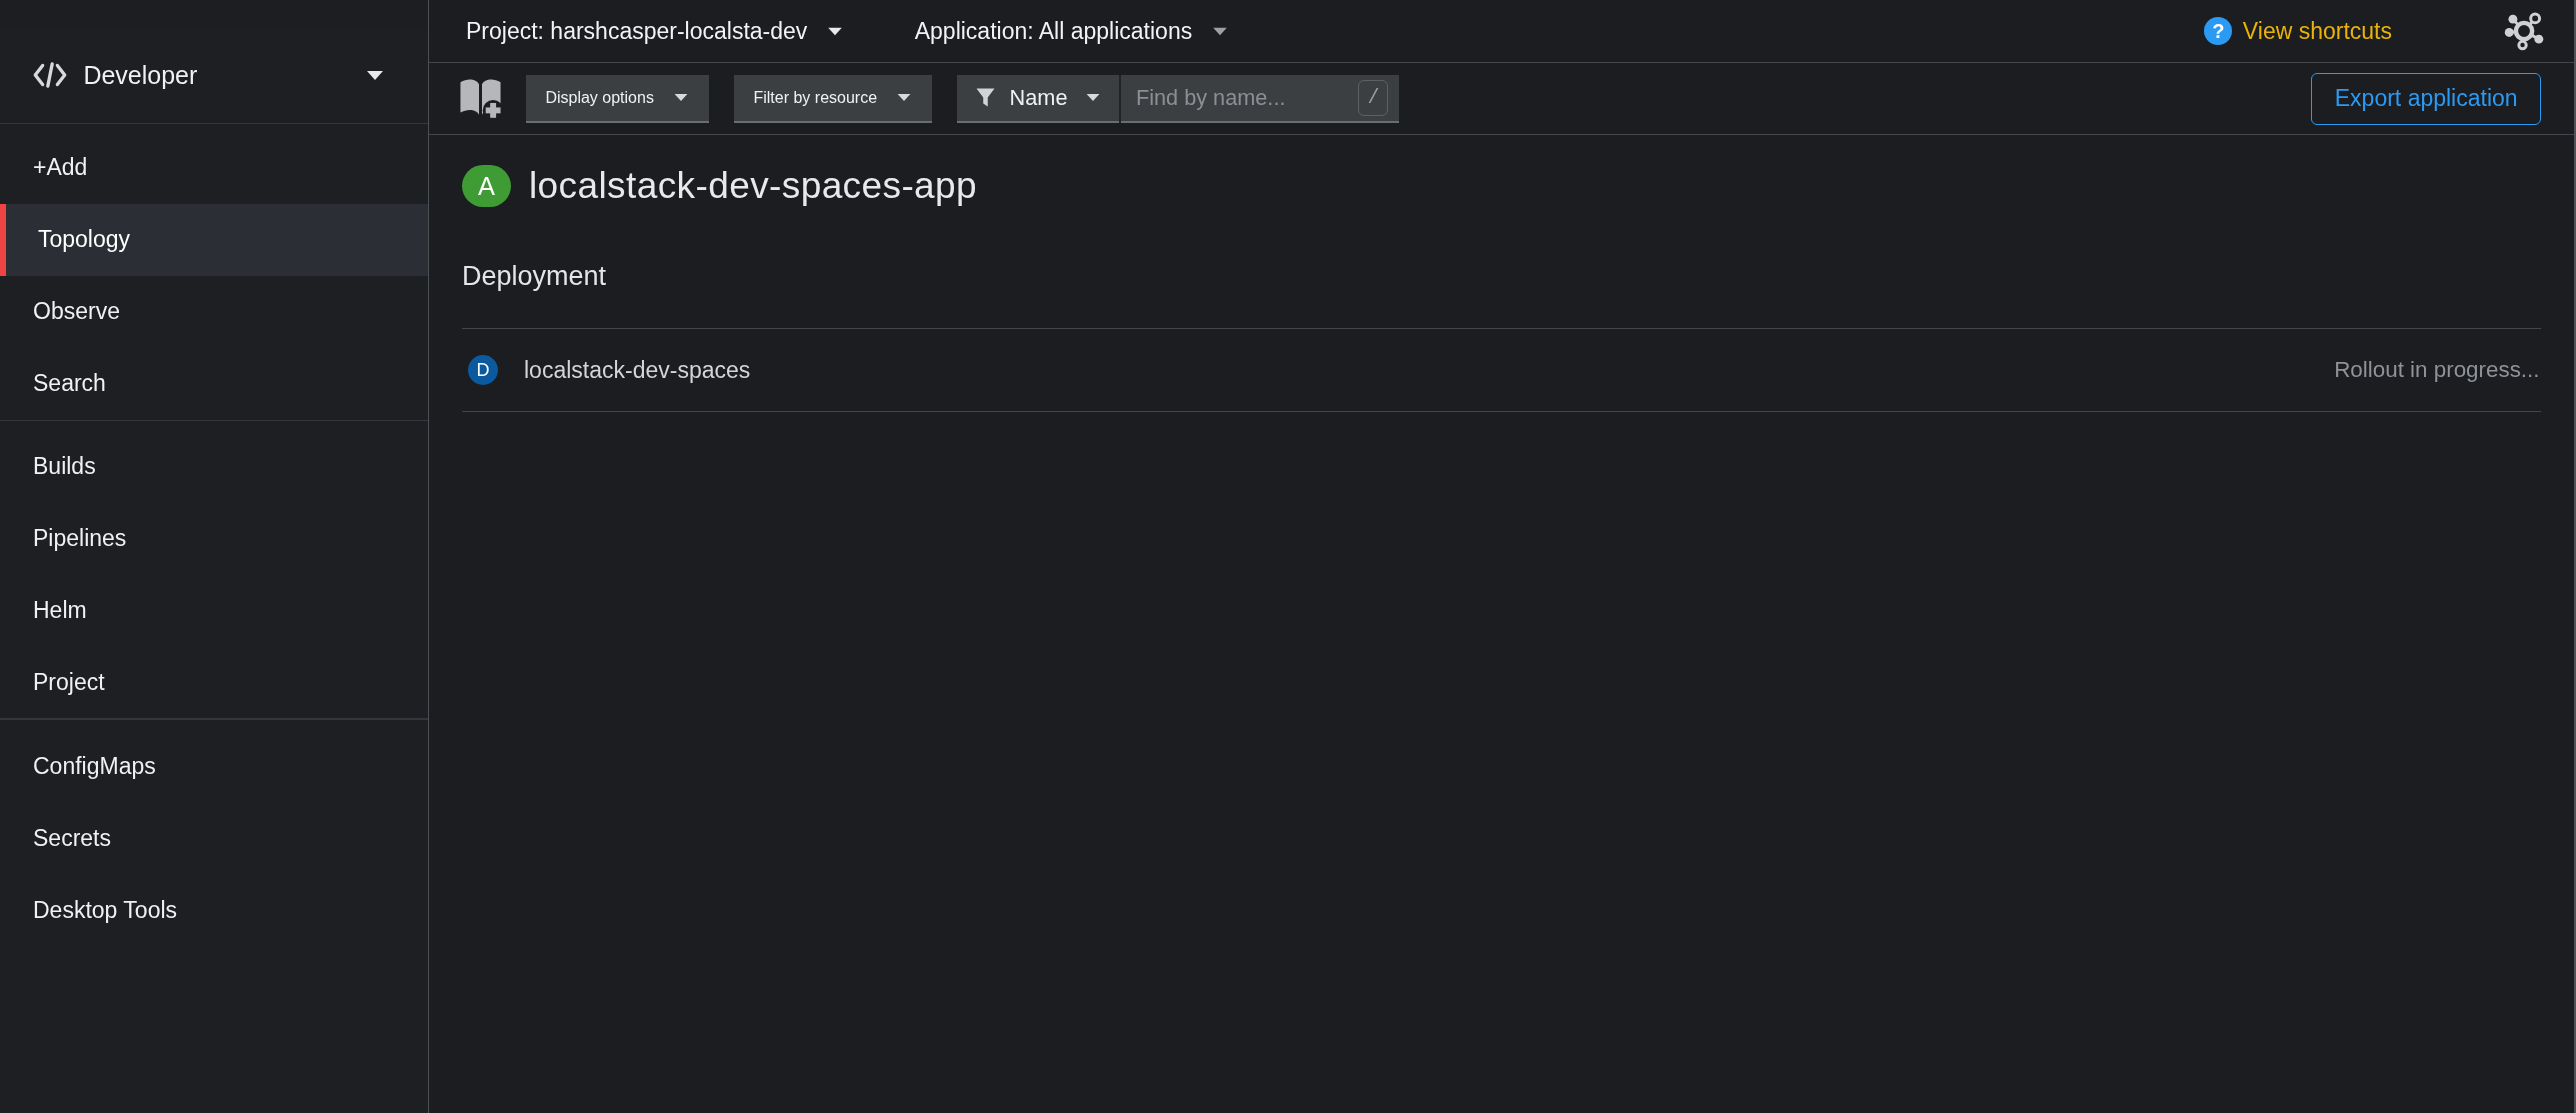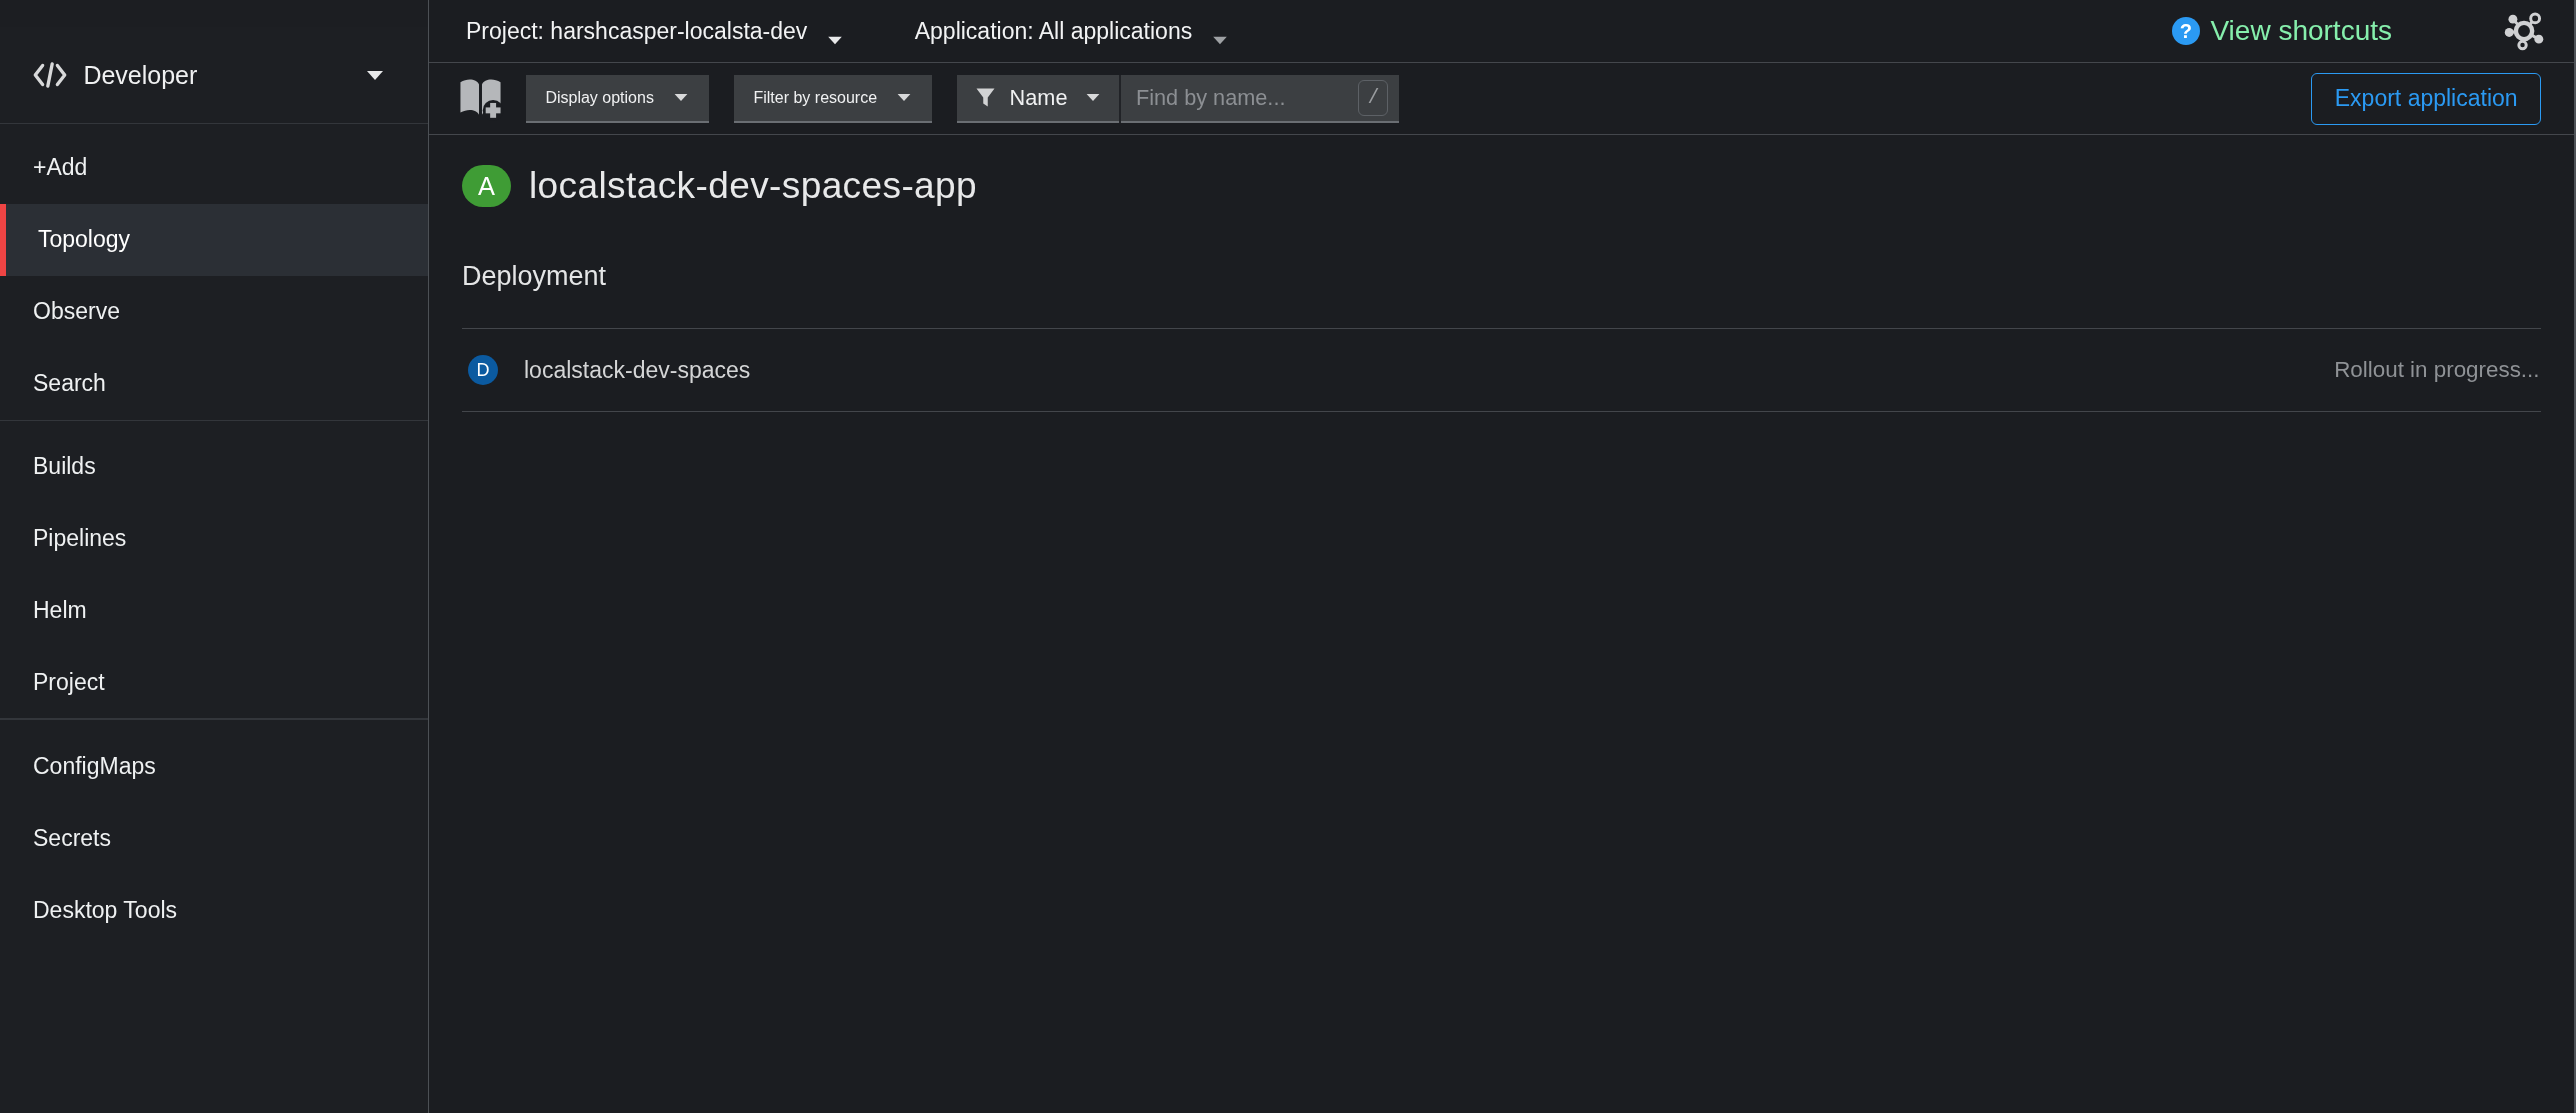--- a/index.html
+++ b/index.html
@@ -36,32 +36,32 @@
   }
 
   
   .main { flex:1; display:flex; flex-direction:column; border-left:1.5px solid #4c5055; border-right:2.2px solid #4f5358; background:#1b1d21; }
 
   
   .topbar {
     height:63px; flex:0 0 63px; display:flex; align-items:center;
     padding:0 27px 0 37px; border-bottom:1.5px solid #44474c;
   }
-  .switcher { display:flex; align-items:flex-end; cursor:pointer; }
+  .switcher { display:flex; align-items:center; cursor:pointer; }
   .switcher .label { font-size:23px; color:#f2f3f4; }
   .switcher .caret { margin-left:19.4px; color:#e8e9ea; transform:scale(.85); }
   .app-switcher { margin-left:72px; }
   .app-switcher .caret { color:#9ea1a4; }
   .topbar-spacer { flex:1; }
   .shortcuts { display:flex; align-items:center; cursor:pointer; }
   .q-circle {
     width:28px; height:28px; border-radius:50%; background:#2b9af3; color:#fff;
     font-size:20px; font-weight:bold; display:flex; align-items:center; justify-content:center;
   }
-  .shortcuts .label { font-size:28px; color:#86efac; margin-left:10.5px; }
+  .shortcuts .label { font-size:23px; color:#eab308; margin-left:10.5px; }
   .view-toggle { margin-left:112px; display:flex; align-items:center; cursor:pointer; color:#cfd0d2; }
 
   
   .toolbar {
     height:72px; flex:0 0 72px; display:flex; align-items:center;
     padding:0 33px 0 27px; border-bottom:1.5px solid #44474c;
   }
   .quick-search-btn { display:flex; align-items:center; cursor:pointer; color:#b5b7ba; margin-right:21px; }
   .tb-btn {
     height:48px; background:#3c3f42; border:none; border-bottom:2.2px solid #6a6e73;

